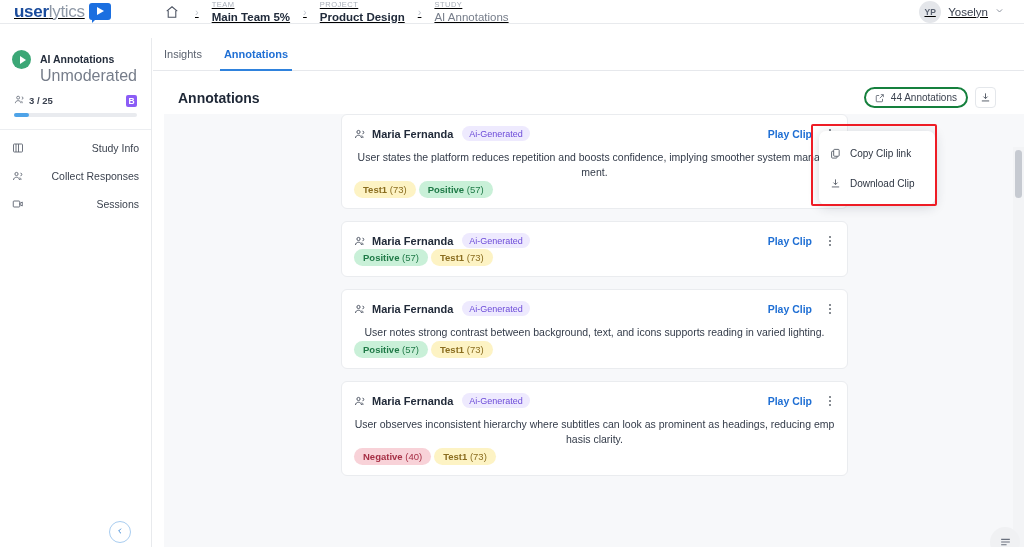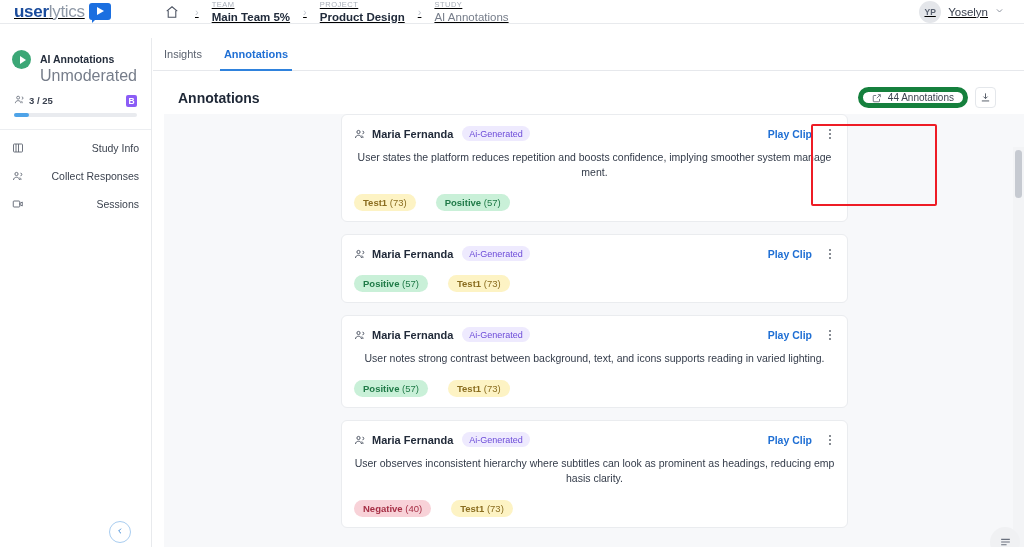--- a/index.html
+++ b/index.html
@@ -137,21 +137,21 @@
     background: #fff; border-top-left-radius: 4px;
   }
   .panel-head {
     height: 33px; display: flex; align-items: center;
     padding: 0 14px 0 14px; background: #fff;
   }
   .panel-title { font-size: 14px; font-weight: bold; color: #1e2736; }
   .panel-actions { margin-left: auto; display: flex; align-items: center; padding-right: 14px; }
   .ann-count {
     display: flex; align-items: center; height: 21px; padding: 0 9px;
-    border: 5px solid #15803d; border-radius: 11px;
+    border: 2px solid #15803d; border-radius: 11px;
     font-size: 10px; color: #3b4插; background: #fff;
   }
   .ann-count { font-size: 10px; color: #3b424f; }
   .ann-count .ext-icon { margin-right: 6px; display: flex; color: #5c636f; }
   .dl-btn {
     width: 21px; height: 21px; margin-left: 7px;
     border: 1px solid #e4e7eb; border-radius: 4px; background: #fff;
     display: flex; align-items: center; justify-content: center; color: #4c5musta;
   }
   .dl-btn { color: #4c535f; }
@@ -180,21 +180,21 @@
     margin-left: 13px; width: 10px; color: #5f6personally;
     display: flex; flex-direction: column; align-items: center; gap: 2px;
   }
   .kebab { color: #5f666f; }
   .kebab i { width: 2px; height: 2px; border-radius: 50%; background: currentColor; display: block; }
 
   .card-body {
     margin-top: 9px; font-size: 10.5px; line-height: 15px; color: #333b49;
     word-break: break-all;
   }
-  .tags { margin-top: 14px; display: flex; gap: 20px; }
+  .tags { margin-top: 1px; display: flex; gap: 3px; }
   .tag {
     font-size: 9.5px; border-radius: 9px; padding: 3px 9px; font-weight: bold;
   }
   .tag span { font-weight: normal; }
   .tag.yellow { background: #fdf3c4; color: #8a6d1f; }
   .tag.green  { background: #c9f0d8; color: #1f7a47; }
   .tag.red    { background: #f8d2d8; color: #a62f45; }
 
   
   .scrollbar {
@@ -506,20 +506,41 @@
             </span>
             <span class="tag yellow">
               <span style="font-weight:bold">Test1</span>
               <span>(73)</span>
             </span>
           </div>
         </div>
 
       </div>
 
+      <div class="ctx-menu">
+        <div class="ctx-item">
+          <span class="ci">
+            <svg width="11" height="11" viewBox="0 0 24 24" fill="none" stroke="currentColor" stroke-width="1.9">
+              <rect x="8" y="3" width="12" height="15" rx="2"></rect>
+                <path d="M15.5 18v2a2 2 0 0 1-2 2h-8a2 2 0 0 1-2-2V9a2 2 0 0 1 2-2H8"></path>
+            </svg>
+          </span>
+          <span>Copy Clip link</span>
+        </div>
+        <div class="ctx-item">
+          <span class="ci">
+            <svg width="11" height="11" viewBox="0 0 24 24" fill="none" stroke="currentColor" stroke-width="1.9">
+              <path d="M12 3v11"></path>
+                <path d="M7.5 10L12 14.5 16.5 10"></path>
+                <path d="M4 19.5h16"></path>
+            </svg>
+          </span>
+          <span>Download Clip</span>
+        </div>
+      </div>
       <div class="highlight-box"></div>
 
       <div class="scrollbar">
         <div class="scroll-thumb"></div>
       </div>
     </div>
   </div>
 </div>
 
 <div class="fab">

